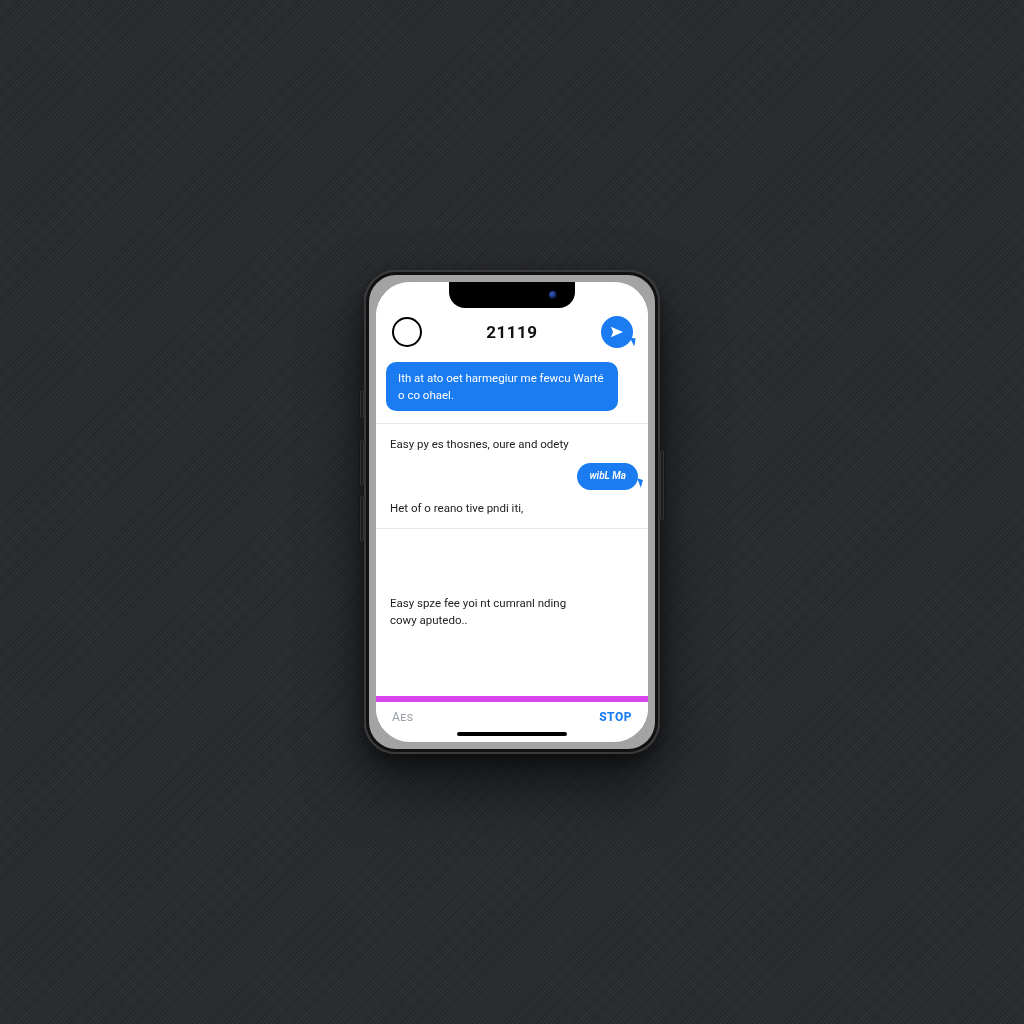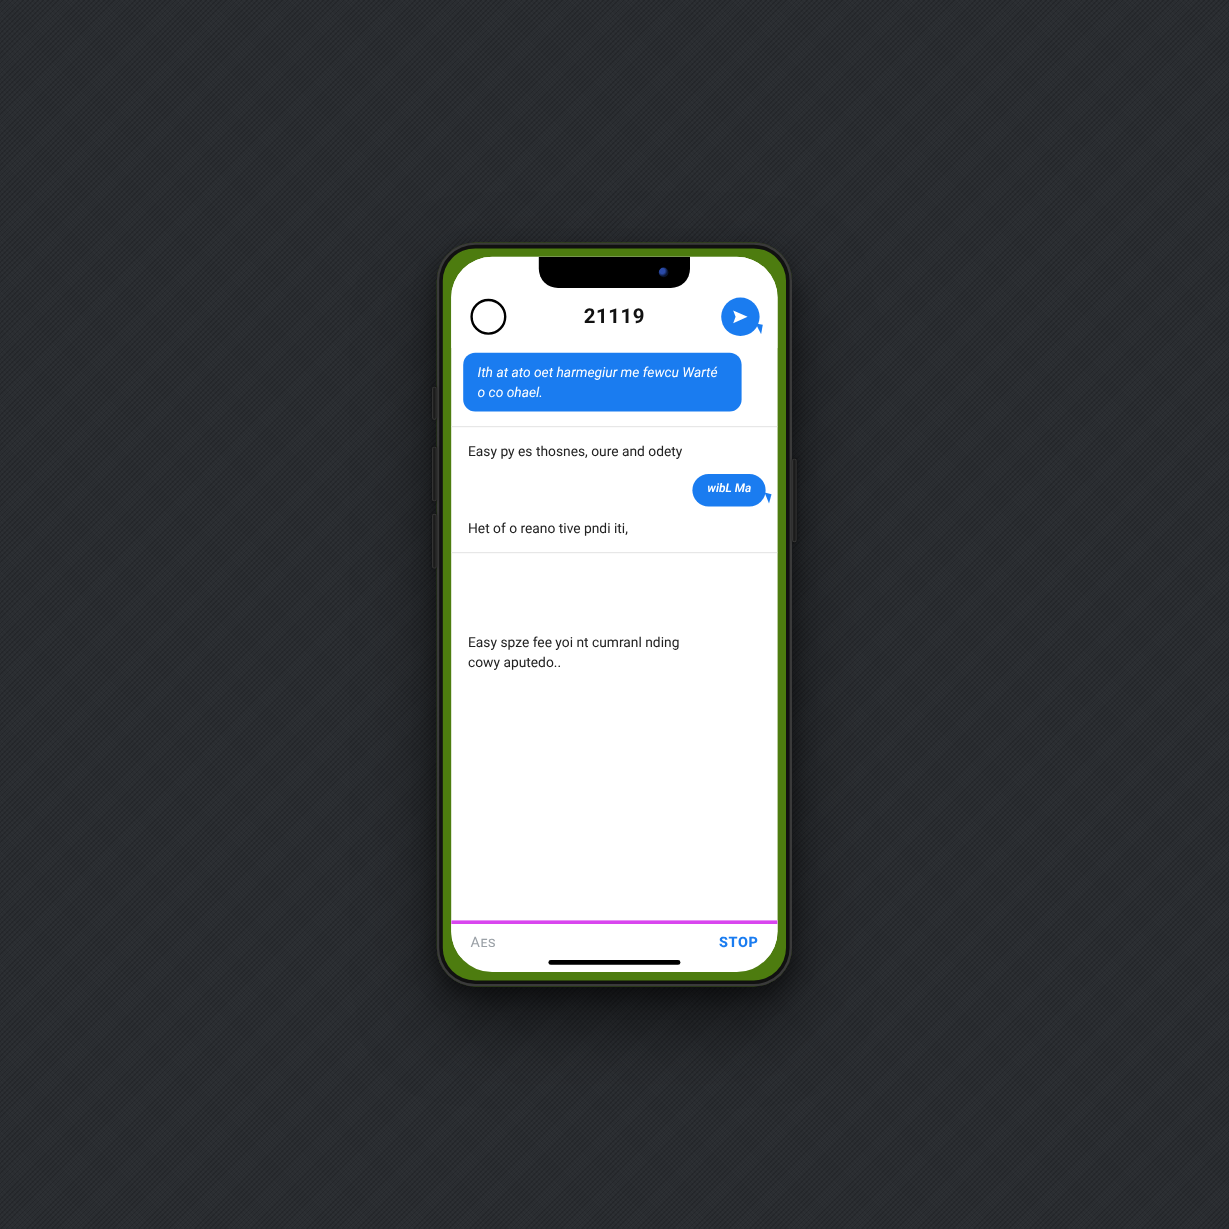--- a/index.html
+++ b/index.html
@@ -11,22 +11,22 @@
       repeating-linear-gradient(-45deg, rgba(0,0,0,0.15) 0 1px, transparent 1px 3px);
     font-family: -apple-system, BlinkMacSystemFont, "Segoe UI", Roboto, Helvetica, Arial, sans-serif;
     display: flex;
     align-items: center;
     justify-content: center;
   }
 
   
   .phone {
     width: 296px;
-    height: 620px;
-    background: #4d7c0f;
+    height: 484px;
+    background: #a3a3a3;
     border-radius: 32px;
     padding: 12px;
     position: relative;
     box-shadow:
       0 30px 60px rgba(0,0,0,0.55),
       0 8px 18px rgba(0,0,0,0.4),
       inset 0 0 0 2px #3a3a3a,
       inset 0 0 0 5px #111;
   }
   .side-btn {
@@ -119,21 +119,20 @@
     max-width: 92%;
     padding: 8px 12px;
     border-radius: 14px;
     position: relative;
   }
   .sent {
     align-self: stretch;
     background: #1a7cf0;
     color: #fff;
     border-radius: 10px;
-    font-style: italic;
   }
   .sent-small {
     align-self: flex-end;
     background: #1a7cf0;
     color:#fff;
     font-size:10px;
     font-weight:600;
     padding:6px 12px;
     border-radius: 14px;
     position:relative;
@@ -156,21 +155,21 @@
     border-top:1px solid #e7e7e7;
     margin: 2px -10px;
   }
   .gap-row { height: 44px; }
 
   
   .chat-footer {
     padding: 8px 16px 6px 16px;
     display:flex; align-items:center; justify-content:space-between;
     font-size: 12px;
-    border-top:3px solid #d946ef;
+    border-top:6px solid #d946ef;
     background:#fff;
     gap:37px;
   }
   .ft-left { color:#9aa0a6; letter-spacing:0.5px; font-variant: small-caps; }
   .ft-right { color:#1a7cf0; font-weight:800; letter-spacing:0.5px; }
   .home-indicator {
     width: 110px; height:4px; background:#000;
     border-radius:4px; margin: 2px auto 6px auto;
   }
 </style>

